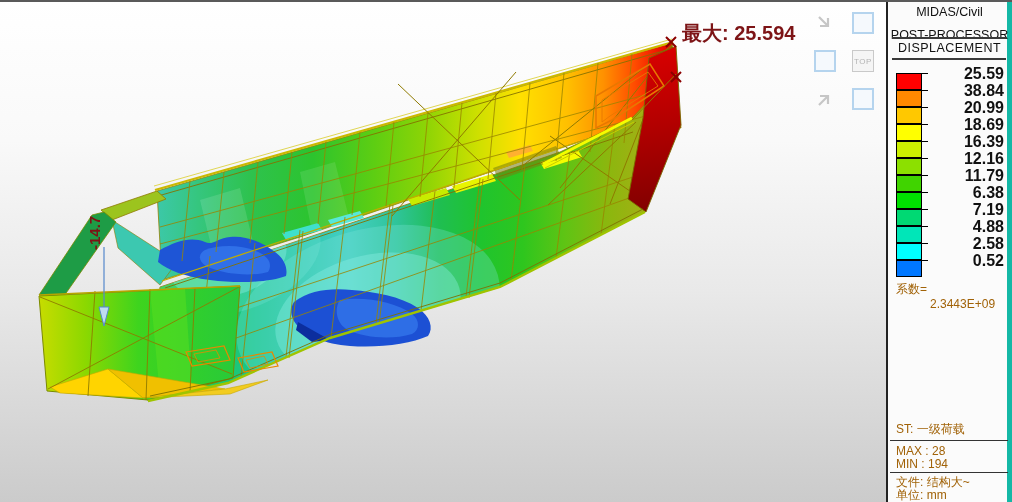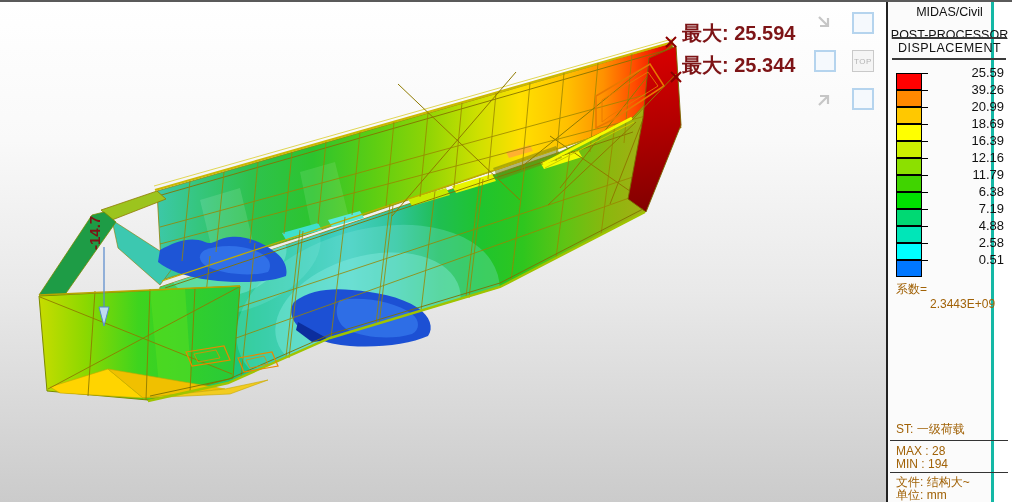--- a/index.html
+++ b/index.html
@@ -18,30 +18,30 @@
     transform:rotate(-90deg);transform-origin:0 0;white-space:nowrap;}
   
   #nav{position:absolute;left:814px;top:12px;width:70px;height:70px;
     display:grid;grid-template-columns:22px 22px 22px;grid-template-rows:22px 22px 22px;gap:16px;}
   .navcell{width:22px;height:22px;box-sizing:border-box;display:flex;align-items:center;justify-content:center;}
   .navedge{border:2px solid #b5d4ee;background:#f5f9fd;}
   .navcenter{border:1px solid #c9c9c9;background:#f5f5f5;color:#b4b4b4;font-size:8px;letter-spacing:.5px;}
   .navcorner{background:transparent;}
   .navcorner svg{display:block;}
   
-  #panel{position:absolute;left:886px;top:0;width:108px;height:502px;box-sizing:border-box;
-    background:#fbfbfb;border-left:2px solid #222;border-right:3px solid #14b8a6;color:#111;}
+  #panel{position:absolute;left:886px;top:0;width:126px;height:502px;box-sizing:border-box;
+    background:#fbfbfb;border-left:2px solid #222;border-right:5px solid #14b8a6;color:#111;}
   .ptitle{position:absolute;left:0;width:123px;text-align:center;font-size:12.5px;color:#111;}
   .pline{position:absolute;left:4px;width:114px;border-top:2px solid #3a3a3a;}
   .plinethin{position:absolute;left:2px;width:118px;border-top:1px solid #333;}
   #legend{position:absolute;left:8px;top:74px;width:112px;}
   .legend-row{position:relative;height:17px;}
   .swatch{position:absolute;left:0;top:0;width:26px;height:17px;border:1px solid #000;box-sizing:border-box;margin-top:-1px;}
   .tick{position:absolute;left:26px;top:-1px;width:6px;height:1px;background:#000;}
-  .lval{position:absolute;right:4px;top:-9px;font-size:13px;color:#111;}
+  .lval{position:absolute;right:4px;top:-9px;font-size:16px;color:#111;font-weight:bold;}
   .ptext{position:absolute;font-size:12px;color:#a16207;white-space:nowrap;}
 </style>
 </head>
 <body>
 
 <div id="stage">
   <div id="topborder"></div>
 
   <div id="viewport">
     <svg id="modelsvg" width="886" height="502" viewBox="0 0 886 502">
@@ -197,21 +197,20 @@
         <path d="M671 72L681 82M681 72L671 82"></path>
       </g>
 
       <g>
         <line x1="104" y1="247" x2="104" y2="310" stroke="#5588cc" stroke-width="1.2"></line>
         <polygon points="99,307 109,307 104,326" fill="#bfdcf2" stroke="#5588cc" stroke-width="1"></polygon>
       </g>
     </svg>
 
     <div id="maxlabel1" class="maxlabel">最大: 25.594</div>
-    <div id="maxlabel2" class="maxlabel">最大: 25.344</div>
     <div id="minlabel">-14.7</div>
 
     <div id="nav">
       <div class="navcell navcorner">
         <span>
           <svg width="22" height="22" viewBox="0 0 22 22" fill="none" stroke="#c6c6c6" stroke-width="2.2">
               <path d="M5 5L13 13M14 6V14H6"></path>
             </svg>
         </span>
       </div>
@@ -253,21 +252,21 @@
 
     <div id="legend">
         <div class="legend-row">
           <span class="swatch" style="background:#FF0000"></span>
           <span class="tick"></span>
           <span class="lval">25.59</span>
         </div>
         <div class="legend-row">
           <span class="swatch" style="background:#FF8800"></span>
           <span class="tick"></span>
-          <span class="lval">39.26</span>
+          <span class="lval">38.84</span>
         </div>
         <div class="legend-row">
           <span class="swatch" style="background:#FFC800"></span>
           <span class="tick"></span>
           <span class="lval">20.99</span>
         </div>
         <div class="legend-row">
           <span class="swatch" style="background:#FFFF00"></span>
           <span class="tick"></span>
           <span class="lval">18.69</span>
@@ -303,21 +302,21 @@
           <span class="lval">4.88</span>
         </div>
         <div class="legend-row">
           <span class="swatch" style="background:#00FFFF"></span>
           <span class="tick"></span>
           <span class="lval">2.58</span>
         </div>
         <div class="legend-row">
           <span class="swatch" style="background:#0077FF"></span>
           <span class="tick"></span>
-          <span class="lval">0.51</span>
+          <span class="lval">0.52</span>
         </div>
       </div>
 
     <div class="ptext" style="left:8px;top:281px">系数=</div>
     <div class="ptext" style="left:42px;top:297px">2.3443E+09</div>
 
     <div class="ptext" style="left:8px;top:421px">ST: 一级荷载</div>
     <div class="plinethin" style="top:440px"></div>
     <div class="ptext" style="left:8px;top:444px">MAX : 28</div>
     <div class="ptext" style="left:8px;top:457px">MIN : 194</div>

